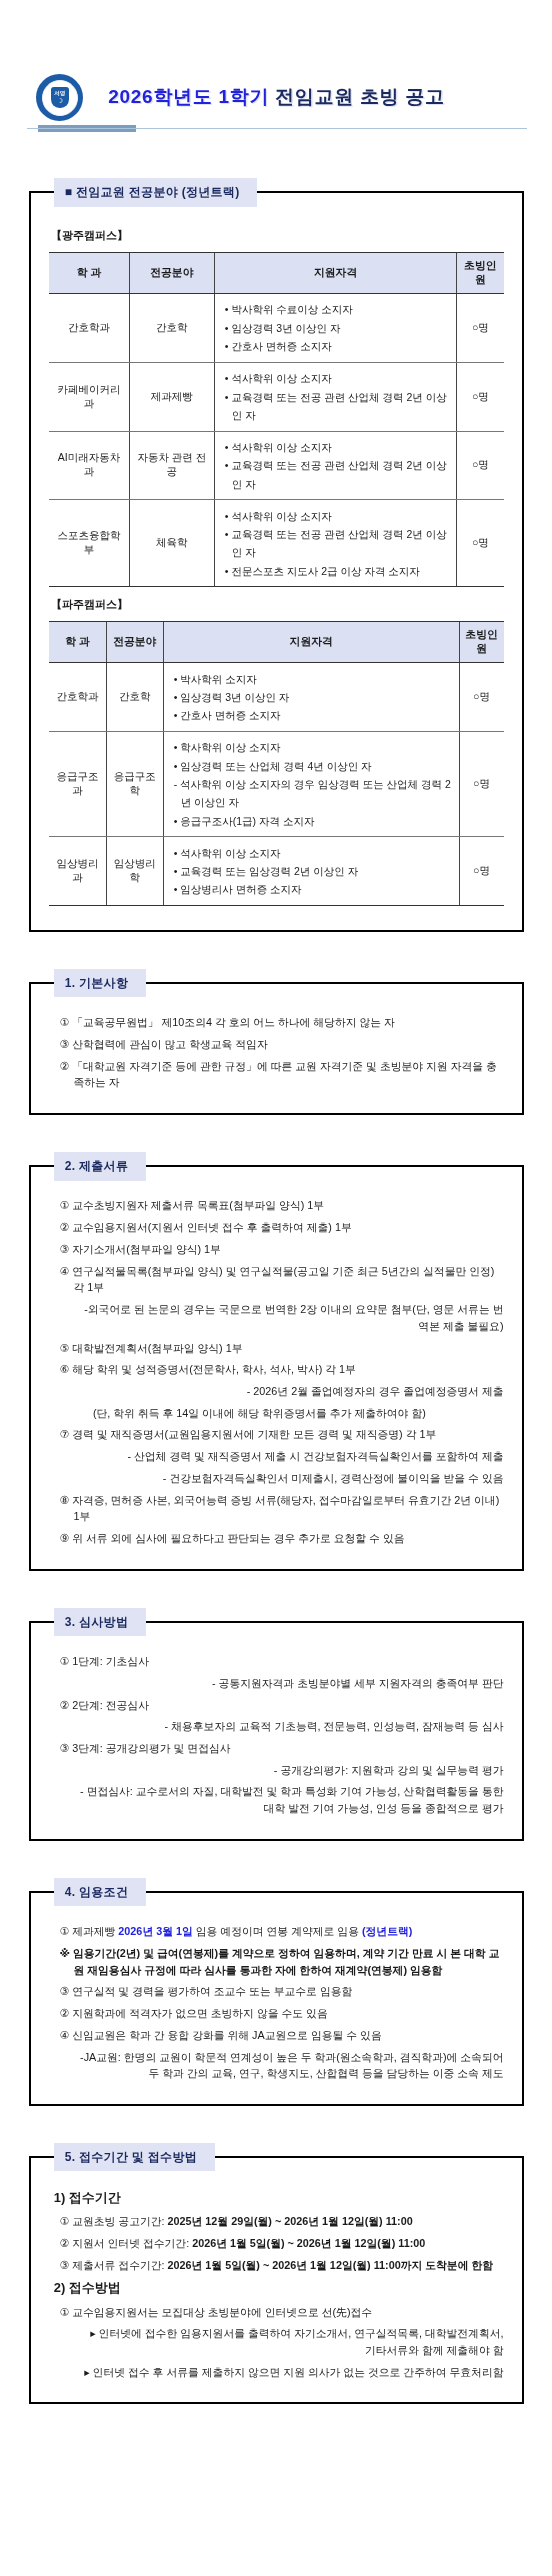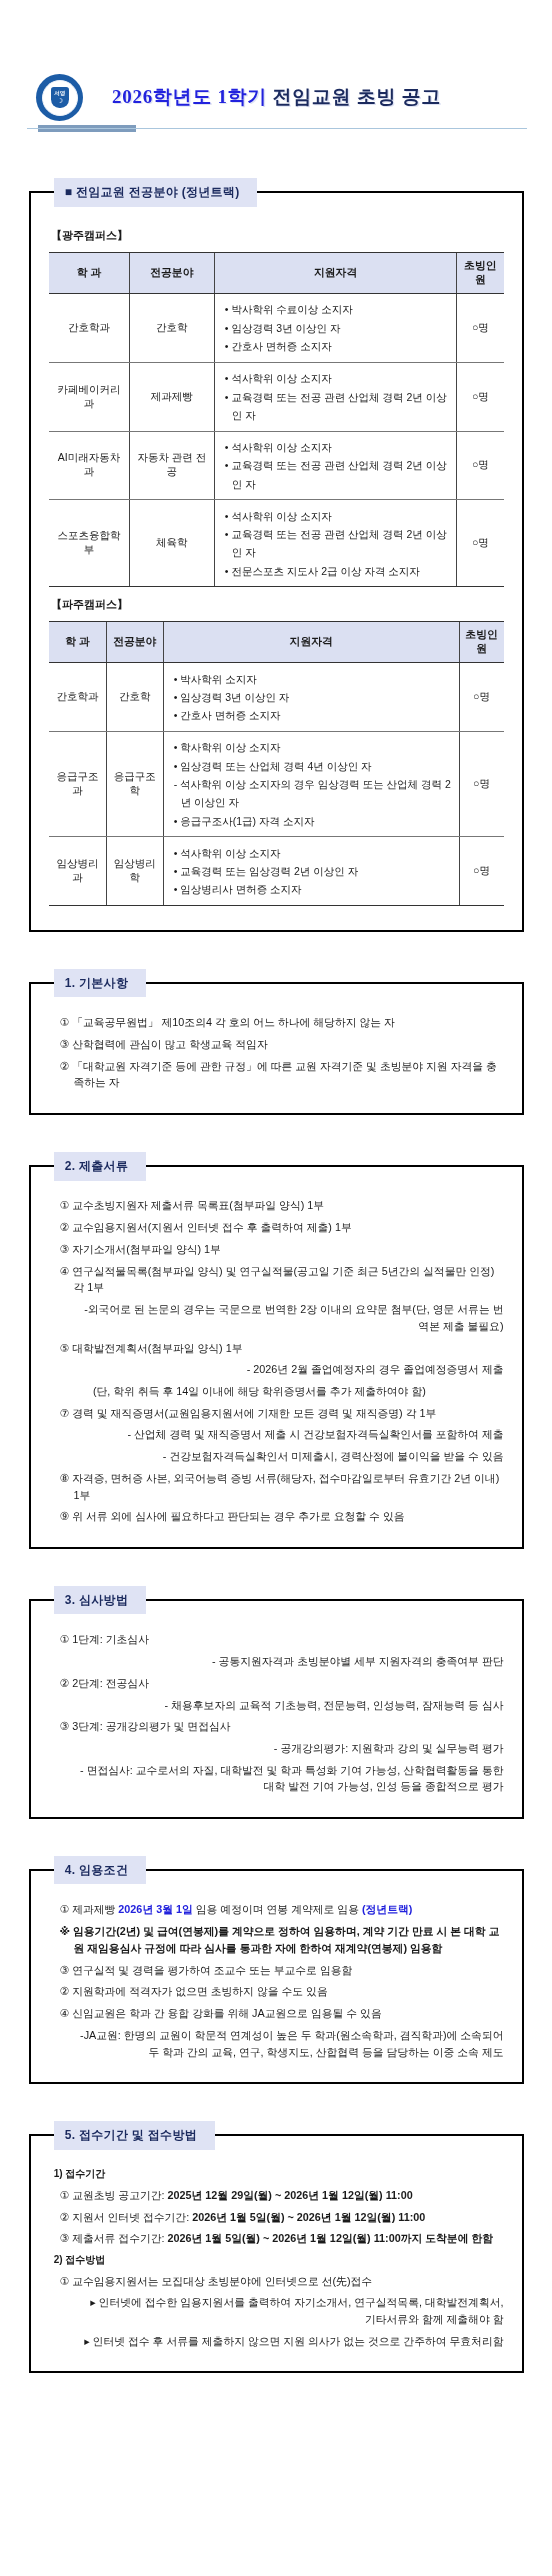--- a/index.html
+++ b/index.html
@@ -42,21 +42,20 @@
     width:18px;height:21px;background:#1c5ca6;
     border-radius:2.8px 2.8px 8.4px 8.4px;
     display:flex;flex-direction:column;align-items:center;justify-content:center;
     color:#fff;font-size:5.6px;font-weight:bold;line-height:1;
   }
   .emblem-moon{color:#fff;font-size:7px;line-height:1;}
   .doc-title{
     text-align:center;font-size:19px;font-weight:bold;
     padding-top:9.8px;letter-spacing:0.7px;
     text-shadow:1.4px 1.4px 0 #dfe3f4;
-    font-family:Liberation Serif, serif;
   }
   .doc-title .hl{color:var(--accent-blue);}
   .doc-title .rest{color:var(--navy);}
   .head-rule{position:relative;height:8.4px;margin:18px 0 0 0;}
   .head-rule .thin{position:absolute;left:0;right:0;top:0;height:1.4px;background:var(--rule-light);}
   .head-rule .thick{position:absolute;left:11.2px;top:-2.8px;width:98px;height:7px;background:var(--rule-dark);}
   
   .box{
     position:relative;
     border:2.1px solid #000;
@@ -71,21 +70,21 @@
     padding:5.6px 18px 5.6px 11.2px;
     letter-spacing:0.3px;
     white-space:nowrap;
   }
   .box-body{padding:1.4px 5.6px 4.2px 5.6px;}
   .line{
     font-size:10.8px;line-height:1.55;
     margin:5px 0;
     padding-left:24px;text-indent:-14px;
   }
-  .line.ind0{padding-left:4.2px;text-indent:0;font-size:10px;}
+  .line.ind0{padding-left:4.2px;text-indent:0;font-size:13px;}
   .line.ind2{padding-left:40px;text-indent:-9.8px;text-align:right;}
   .line.ind3{padding-left:49px;text-indent:-5.6px;}
   .line span.b{font-weight:bold;}
   .line span.bb{font-weight:bold;color:var(--accent-blue);}
   
   .campus-name{font-size:11px;font-weight:bold;margin:9.8px 0 8.4px 1.4px;}
   table.recruit{
     width:100%;border-collapse:collapse;margin-bottom:7px;
     font-size:10.5px;
   }
@@ -236,20 +235,21 @@
       </section>
       <section class="box">
         <div class="box-label">2. 제출서류</div>
         <div class="box-body">
           <div class="line ind1"><span>① 교수초빙지원자 제출서류 목록표(첨부파일 양식) 1부</span></div>
           <div class="line ind1"><span>② 교수임용지원서(지원서 인터넷 접수 후 출력하여 제출) 1부</span></div>
           <div class="line ind1"><span>③ 자기소개서(첨부파일 양식) 1부</span></div>
           <div class="line ind1"><span>④ 연구실적물목록(첨부파일 양식) 및 연구실적물(공고일 기준 최근 5년간의 실적물만 인정) 각 1부</span></div>
           <div class="line ind2"><span>-외국어로 된 논문의 경우는 국문으로 번역한 2장 이내의 요약문 첨부(단, 영문 서류는 번역본 제출 불필요)</span></div>
           <div class="line ind1"><span>⑤ 대학발전계획서(첨부파일 양식) 1부</span></div>
+          <div class="line ind1"><span>⑥ 해당 학위 및 성적증명서(전문학사, 학사, 석사, 박사) 각 1부</span></div>
           <div class="line ind2"><span>- 2026년 2월 졸업예정자의 경우 졸업예정증명서 제출</span></div>
           <div class="line ind3"><span>(단, 학위 취득 후 14일 이내에 해당 학위증명서를 추가 제출하여야 함)</span></div>
           <div class="line ind1"><span>⑦ 경력 및 재직증명서(교원임용지원서에 기재한 모든 경력 및 재직증명) 각 1부</span></div>
           <div class="line ind2"><span>- 산업체 경력 및 재직증명서 제출 시 건강보험자격득실확인서를 포함하여 제출</span></div>
           <div class="line ind2"><span>- 건강보험자격득실확인서 미제출시, 경력산정에 불이익을 받을 수 있음</span></div>
           <div class="line ind1"><span>⑧ 자격증, 면허증 사본, 외국어능력 증빙 서류(해당자, 접수마감일로부터 유효기간 2년 이내) 1부</span></div>
           <div class="line ind1"><span>⑨ 위 서류 외에 심사에 필요하다고 판단되는 경우 추가로 요청할 수 있음</span></div>
         </div>
       </section>
       <section class="box">

